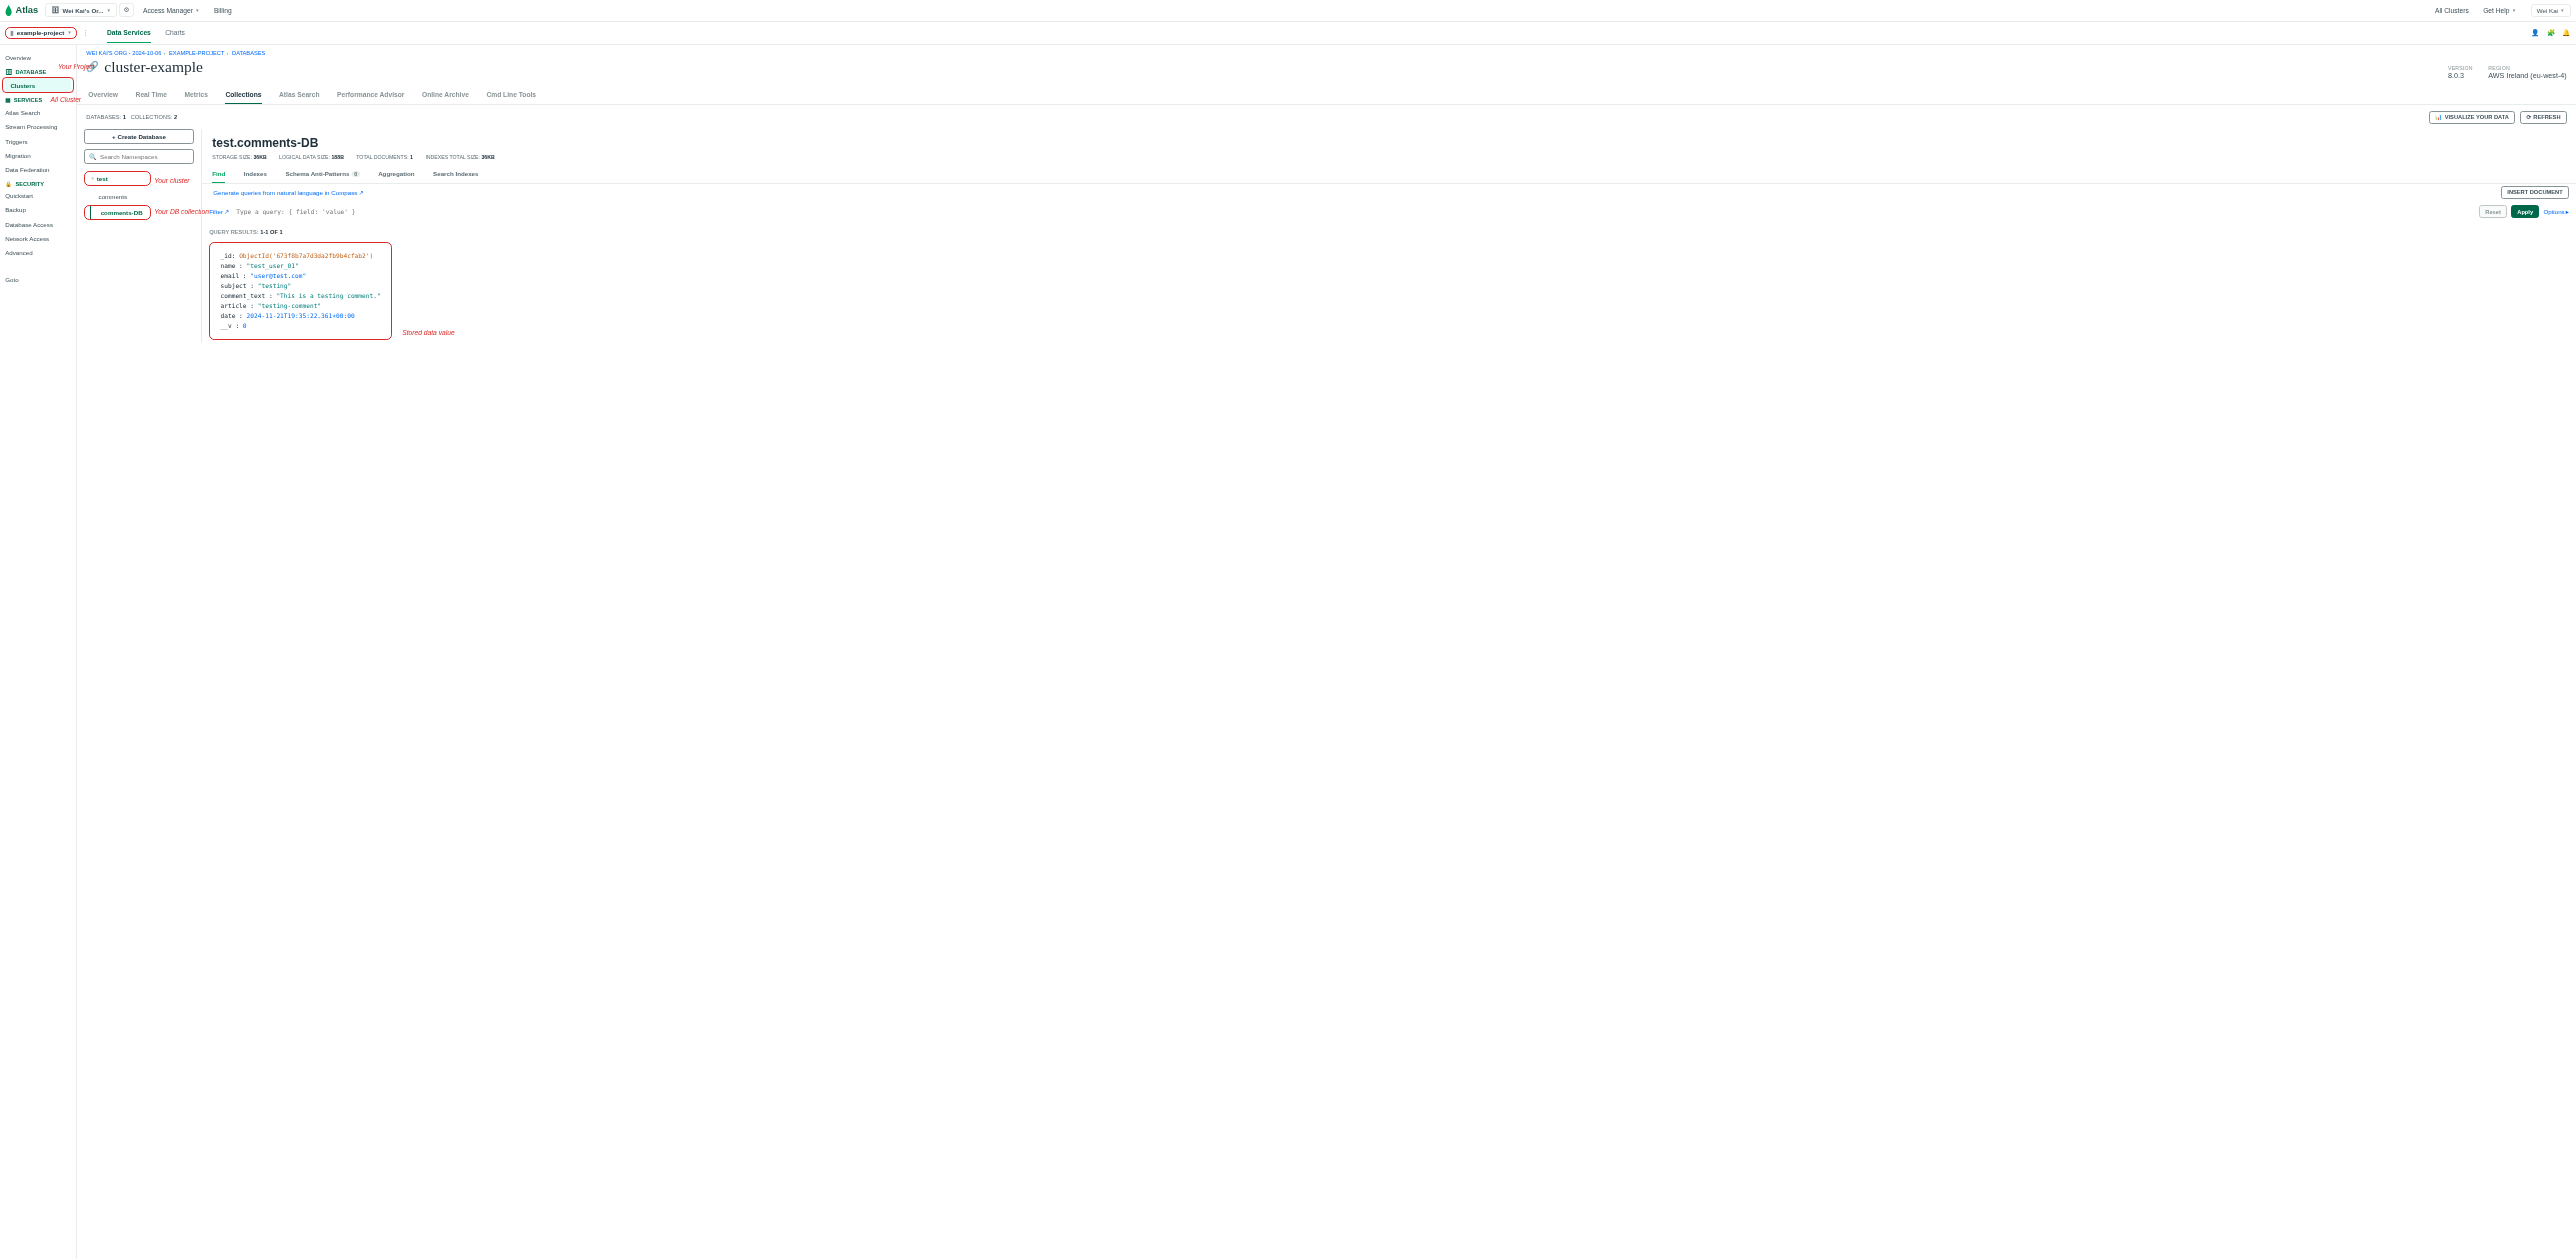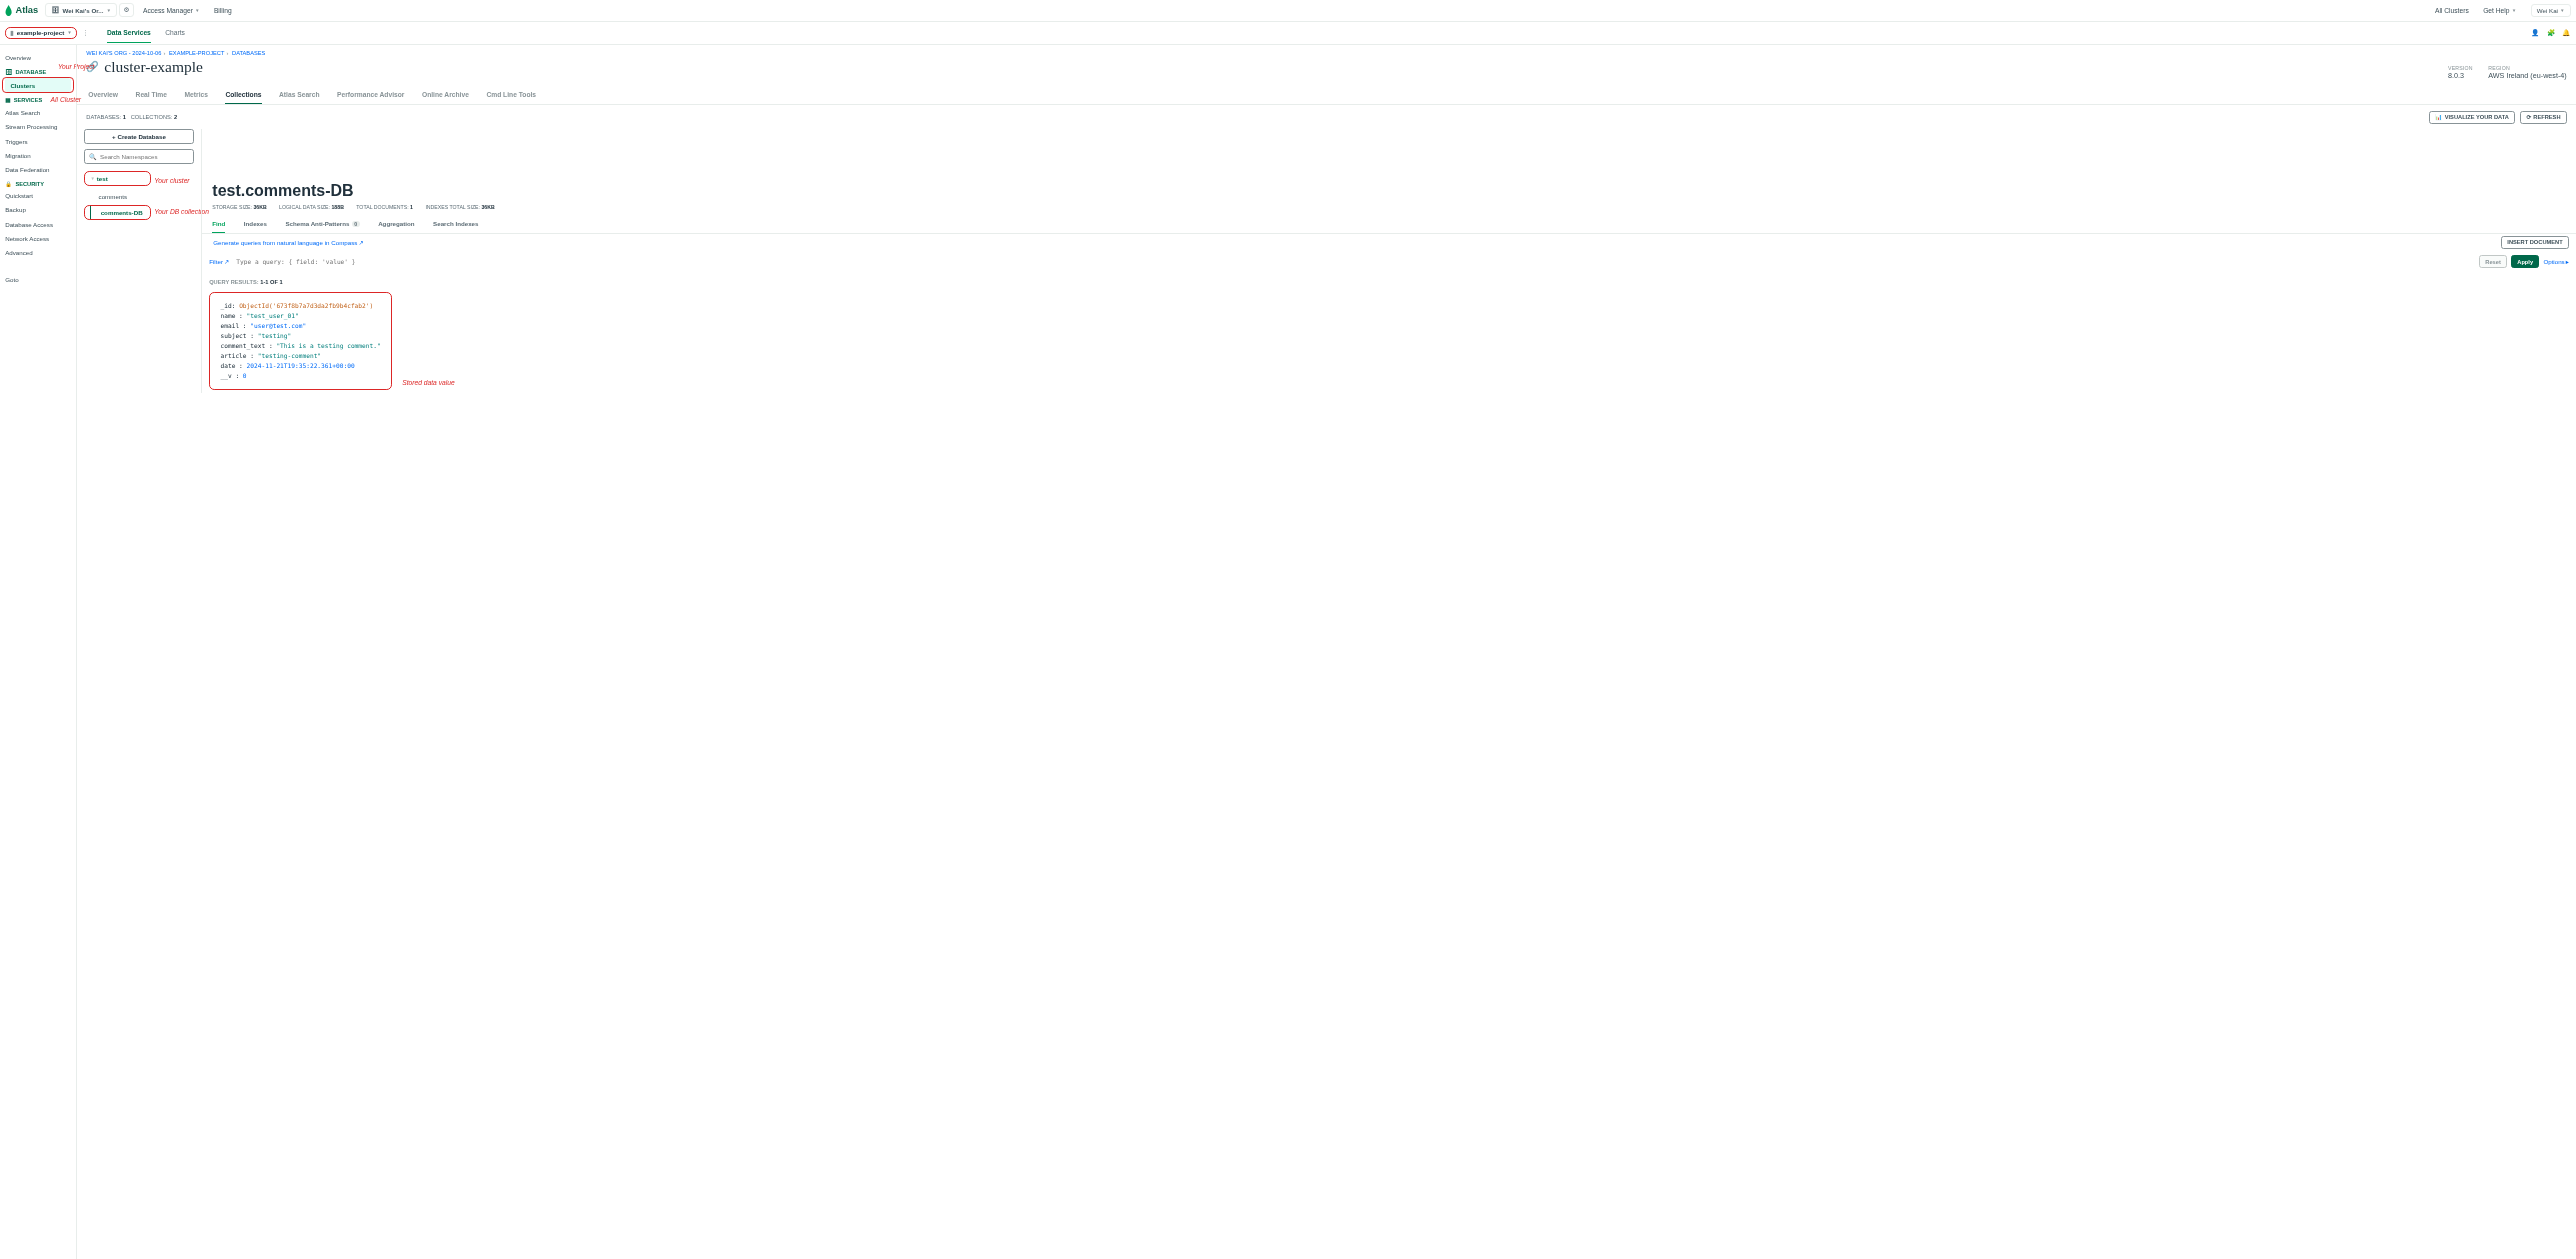--- a/index.html
+++ b/index.html
@@ -58,21 +58,21 @@
 .createdb{border:0.5px solid #889397;border-radius:2.6px;text-align:center;padding:3.1px;font-size:6.2px;font-weight:600;cursor:pointer;margin-bottom:5.2px;}
 .searchns{border:0.5px solid #889397;border-radius:2.6px;display:flex;align-items:center;gap:3.1px;padding:2.6px 4.1px;font-size:6.2px;color:#889397;margin-bottom:6.2px;}
 .searchns input{border:none;outline:none;flex:1;font-size:6.2px;}
 .dbnode{border:1px solid #DC2626;border-radius:5.2px;padding:3.1px 6.2px;color:#00684A;font-weight:700;font-size:6.2px;margin-bottom:4.1px;display:flex;align-items:center;gap:3.1px;cursor:pointer;}
 .dbnode .tri{color:#C1C7C6;font-size:4.6px;}
 .collnode{padding:3.1px 0 3.1px 14.4px;font-size:6.2px;color:#3D4F58;cursor:pointer;}
 .collnode.active-wrap{border:1px solid #DC2626;border-radius:5.2px;margin-top:2.1px;padding:0;}
 .collnode.active-inner{border-left:1.5px solid #00684A;padding:3.1px 5.2px 3.1px 9.3px;color:#00684A;font-weight:700;margin-left:5.2px;}
 
 .collmain{flex:1;border-left:0.5px solid #E8EDEB;padding:0;}
-.namespace-h{font-size:16px;font-weight:700;padding:7.2px 10.3px 2.1px;margin-top:46px;}
+.namespace-h{font-size:12px;font-weight:700;padding:7.2px 10.3px 2.1px;}
 .statrow{display:flex;gap:12.4px;font-size:5.2px;color:#5C6C75;padding:2.1px 10.3px 4.1px;}
 .statrow b{color:#21313C;font-weight:700;}
 
 .doctabs{display:flex;gap:18.5px;padding:0 10.3px;border-bottom:0.5px solid #E8EDEB;}
 .doctab{font-size:6.2px;font-weight:600;color:#5C6C75;padding:5.2px 0;cursor:pointer;display:flex;align-items:center;gap:2.1px;}
 .doctab.active{color:#00A35C;border-bottom:1.5px solid #00A35C;}
 .badge0{background:#E8EDEB;color:#5C6C75;border-radius:4.1px;font-size:5.2px;padding:0 2.6px;}
 
 .gen-link{color:#016BF8;font-size:6.2px;padding:5.2px 4.1px;display:inline-flex;align-items:center;gap:1px;cursor:pointer;}
 .insertrow{display:flex;align-items:center;padding:0 7.2px 3.1px;}

